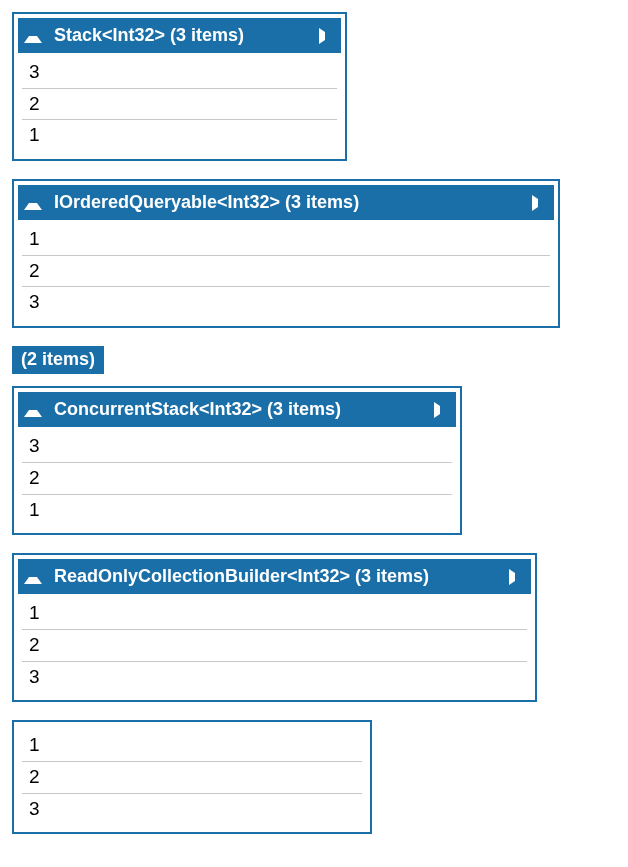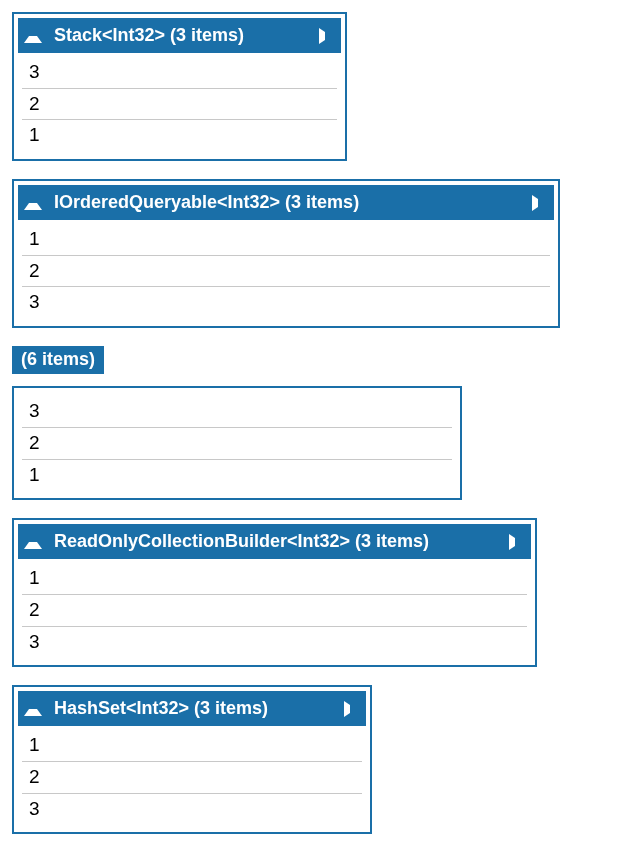--- a/index.html
+++ b/index.html
@@ -113,25 +113,30 @@
   </div>
   <div class="rows">
     <div class="row">1</div>
     <div class="row">2</div>
     <div class="row">3</div>
   </div>
 </div>
 <br>
 
 
-<div class="empty-badge">(6 items)</div>
+<div class="empty-badge">(2 items)</div>
 <br>
 
 
 <div id="col-3" class="collection inline-fit">
+  <div class="header">
+    <span class="collapse-icon"></span>
+    <span class="header-title">ConcurrentStack&lt;Int32&gt; (3 items)</span>
+    <span class="extend-icon"></span>
+  </div>
   <div class="rows">
     <div class="row">3</div>
     <div class="row">2</div>
     <div class="row">1</div>
   </div>
 </div>
 <br>
 
 
 <div id="col-4" class="collection inline-fit">
@@ -143,25 +148,20 @@
   <div class="rows">
     <div class="row">1</div>
     <div class="row">2</div>
     <div class="row">3</div>
   </div>
 </div>
 <br>
 
 
 <div id="col-5" class="collection inline-fit">
-  <div class="header">
-    <span class="collapse-icon"></span>
-    <span class="header-title">HashSet&lt;Int32&gt; (3 items)</span>
-    <span class="extend-icon"></span>
-  </div>
   <div class="rows">
     <div class="row">1</div>
     <div class="row">2</div>
     <div class="row">3</div>
   </div>
 </div>
 
 
 
 

